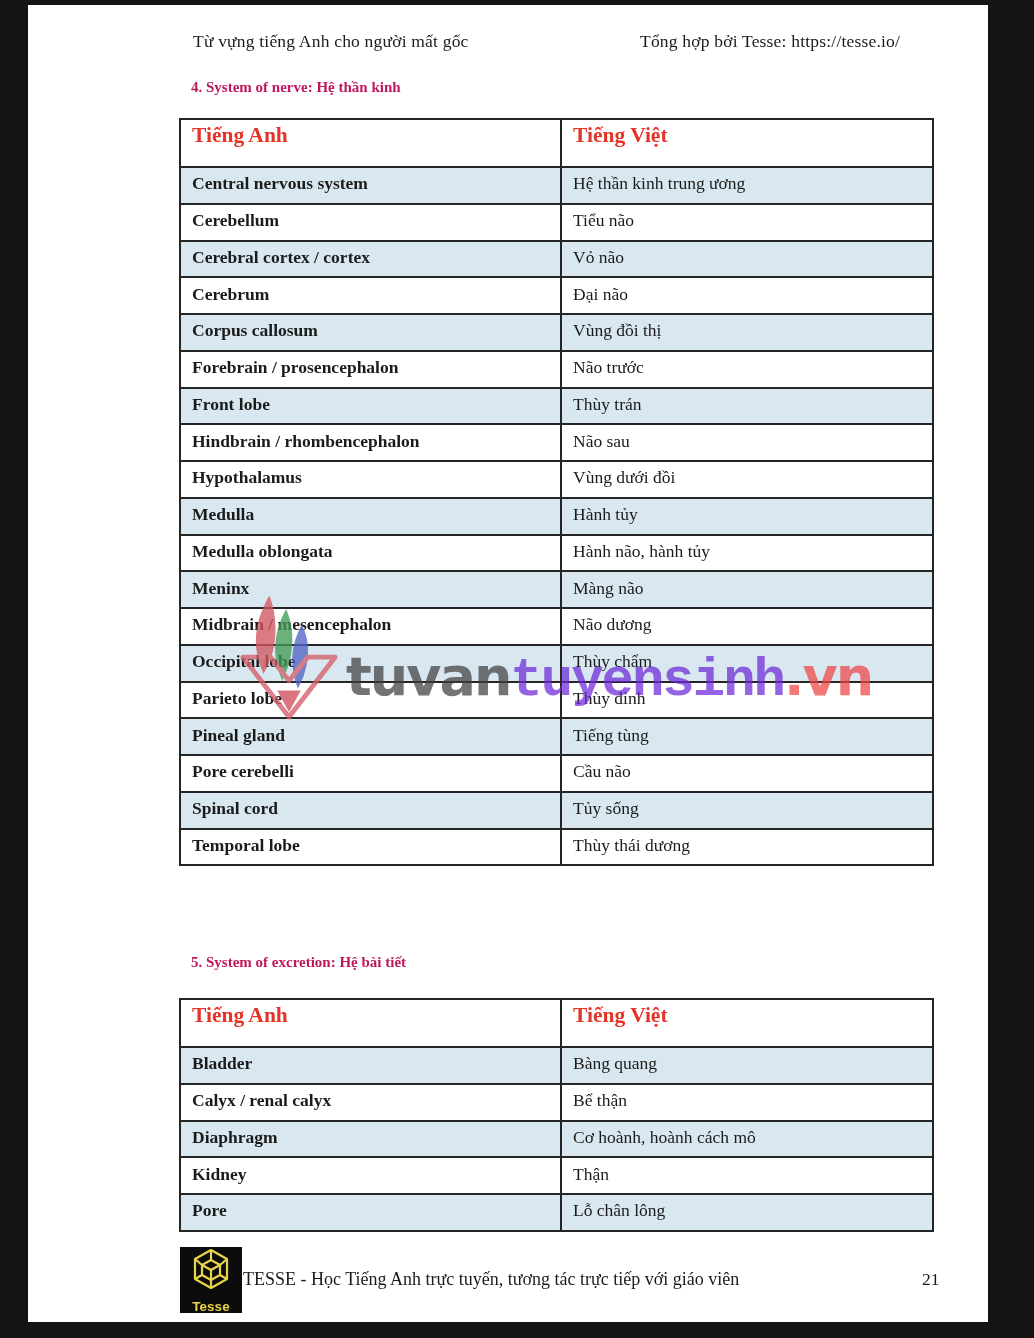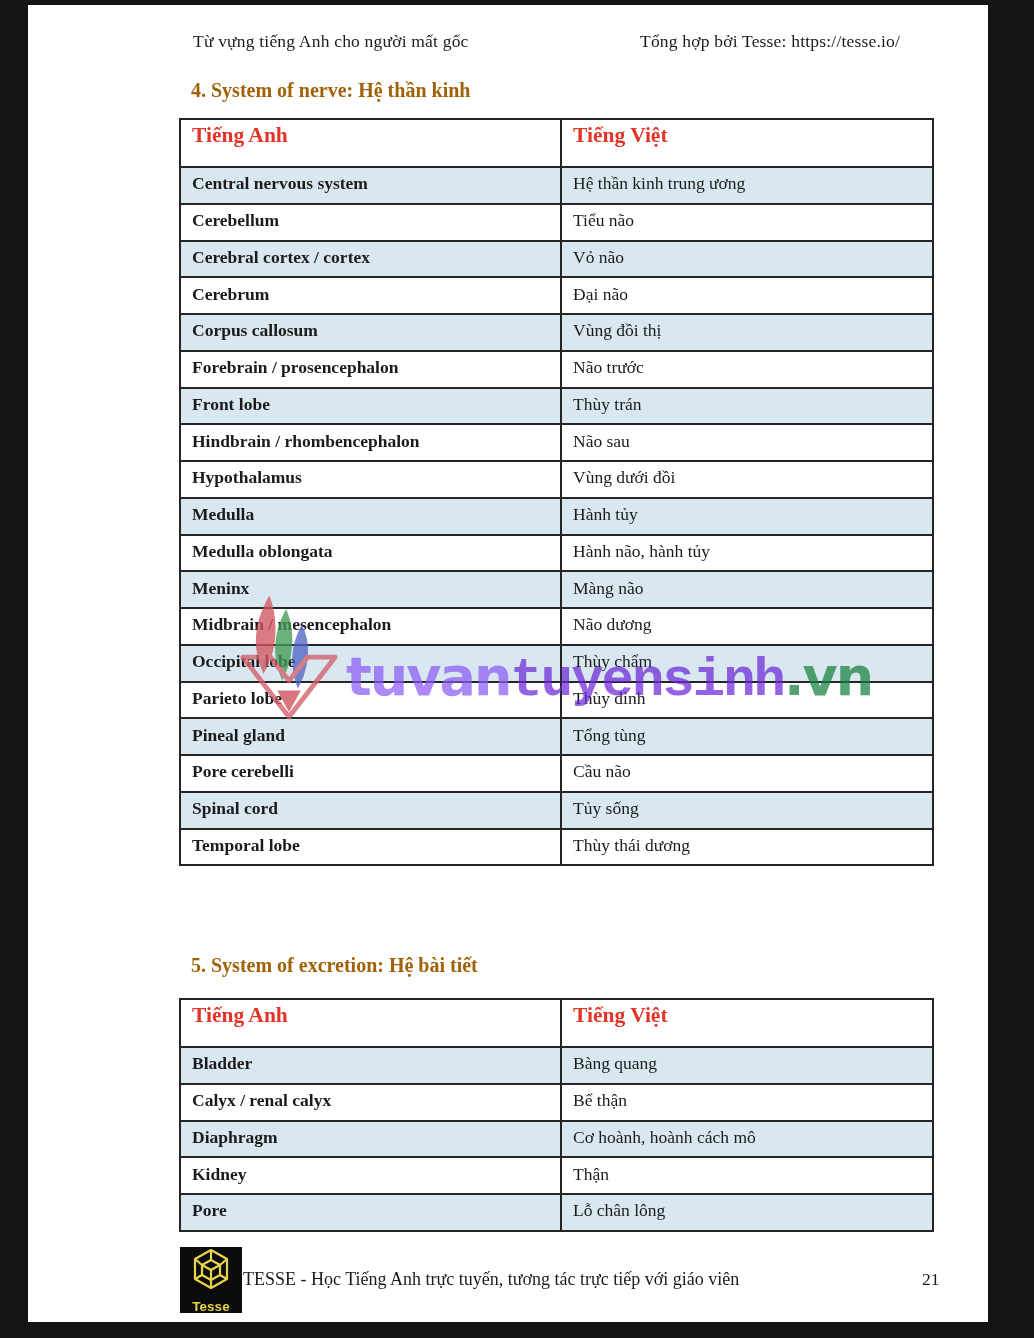--- a/index.html
+++ b/index.html
@@ -8,21 +8,21 @@
     background:#151515;
     font-family:"Liberation Serif", serif;
     color:#1b1b1b;
   }
   .page{
     position:absolute;left:28px;top:5px;width:960px;height:1317px;
     background:#ffffff;
   }
   .doc-header-left{position:absolute;left:165px;top:26px;font-size:17.5px;letter-spacing:.2px;}
   .doc-header-right{position:absolute;left:612px;top:26px;font-size:17.5px;letter-spacing:.2px;}
-  .section-title{position:absolute;left:163px;font-size:20px;font-weight:bold;color:#a16207;}
+  .section-title{position:absolute;left:163px;font-size:15px;font-weight:bold;color:#be185d;}
   #section4-title{top:74px;}
   #section5-title{top:949px;}
 
   table.vocab{
     position:absolute;left:151px;width:753px;
     border-collapse:collapse;table-layout:fixed;background:#fff;
   }
   #table1{top:113px;}
   #table2{top:993px;}
   table.vocab col.c-en{width:381px;}
@@ -135,21 +135,21 @@
         <tr class="data-row shaded">
           <td class="en">Occipital lobe</td>
           <td class="vi">Thùy chẩm</td>
         </tr>
         <tr class="data-row">
           <td class="en">Parieto lobe</td>
           <td class="vi">Thùy đỉnh</td>
         </tr>
         <tr class="data-row shaded">
           <td class="en">Pineal gland</td>
-          <td class="vi">Tổng tùng</td>
+          <td class="vi">Tiếng tùng</td>
         </tr>
         <tr class="data-row">
           <td class="en">Pore cerebelli</td>
           <td class="vi">Cầu não</td>
         </tr>
         <tr class="data-row shaded">
           <td class="en">Spinal cord</td>
           <td class="vi">Tủy sống</td>
         </tr>
         <tr class="data-row">
@@ -160,21 +160,21 @@
   </table>
 
   <div class="watermark">
     <svg class="wm-logo" viewBox="0 0 100 140" xmlns="http://www.w3.org/2000/svg">
       <path d="M30,0 C15,26 11,52 24,80 C38,57 40,26 30,0 Z" fill="#d05560"></path>
       <path d="M47,14 C34,38 32,61 43,87 C55,64 57,36 47,14 Z" fill="#449b57"></path>
       <path d="M63,30 C52,50 50,71 59,95 C71,74 73,48 63,30 Z" fill="#5166c6"></path>
       <path d="M3,63 L31,63 L50,87 L69,63 L97,63 L50,124 Z" fill="none" stroke="#d4606a" stroke-width="5" stroke-linejoin="round"></path>
       <path d="M38,97 L62,97 L50,119 Z" fill="#cf4f5a"></path>
     </svg>
-    <div class="wm-text"><span style="color: #8b5cf6;">tuvan</span><span style="color: #6d28d9; font-family: Liberation Mono, monospace;">tuyensinh</span><span style="color: #15803d;">.vn</span></div>
+    <div class="wm-text"><span style="color: #404040;">tuvan</span><span style="color: #6d28d9; font-family: Liberation Mono, monospace;">tuyensinh</span><span style="color: #ef4444;">.vn</span></div>
   </div>
 
   <div class="section-title" id="section5-title">5. System of excretion: Hệ bài tiết</div>
 
   <table class="vocab" id="table2">
     <colgroup>
         <col class="c-en">
         <col class="c-vi">
       </colgroup>
     <thead>

